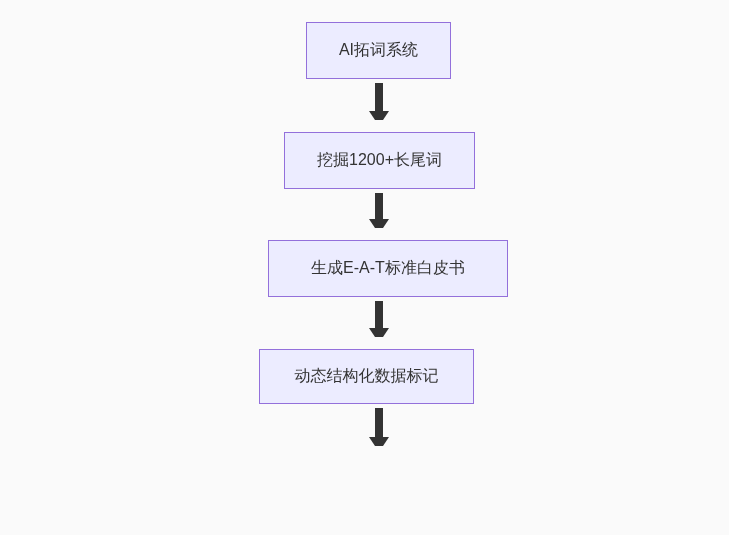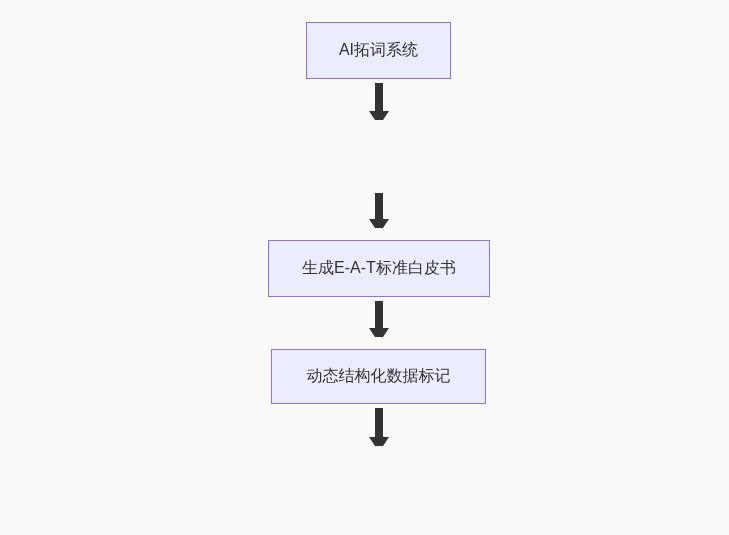--- a/index.html
+++ b/index.html
@@ -30,22 +30,22 @@
     justify-content: center;
   }
   .node-label {
     font-size: 16px;
     color: var(--text);
     white-space: nowrap;
     text-align: center;
   }
   .node-1 { left: 298px; top: 14px;  width: 145px; height: 57px; }
   .node-2 { left: 276px; top: 124px; width: 191px; height: 57px; }
-  .node-3 { left: 260px; top: 232px; width: 222px; height: 57px; }
-  .node-4 { left: 263px; top: 341px; width: 215px; height: 55px; }
+  .node-3 { left: 260px; top: 232px; width: 240px; height: 57px; }
+  .node-4 { left: 251px; top: 341px; width: 215px; height: 55px; }
   .node-5 { left: 254px; top: 450px; width: 233px; height: 56px; }
 
   .arrow {
     position: absolute;
     left: 364px;
     width: 13px;
     display: flex;
     flex-direction: column;
     align-items: center;
   }
@@ -72,20 +72,23 @@
 
   <div class="node node-1">
     <span class="node-label">AI拓词系统</span>
   </div>
 
   <div class="arrow arrow-1">
     <div class="arrow-line"></div>
     <div class="arrow-head"></div>
   </div>
 
+  <div class="node node-2">
+    <span class="node-label">挖掘1200+长尾词</span>
+  </div>
 
   <div class="arrow arrow-2">
     <div class="arrow-line"></div>
     <div class="arrow-head"></div>
   </div>
 
   <div class="node node-3">
     <span class="node-label">生成E-A-T标准白皮书</span>
   </div>
 

